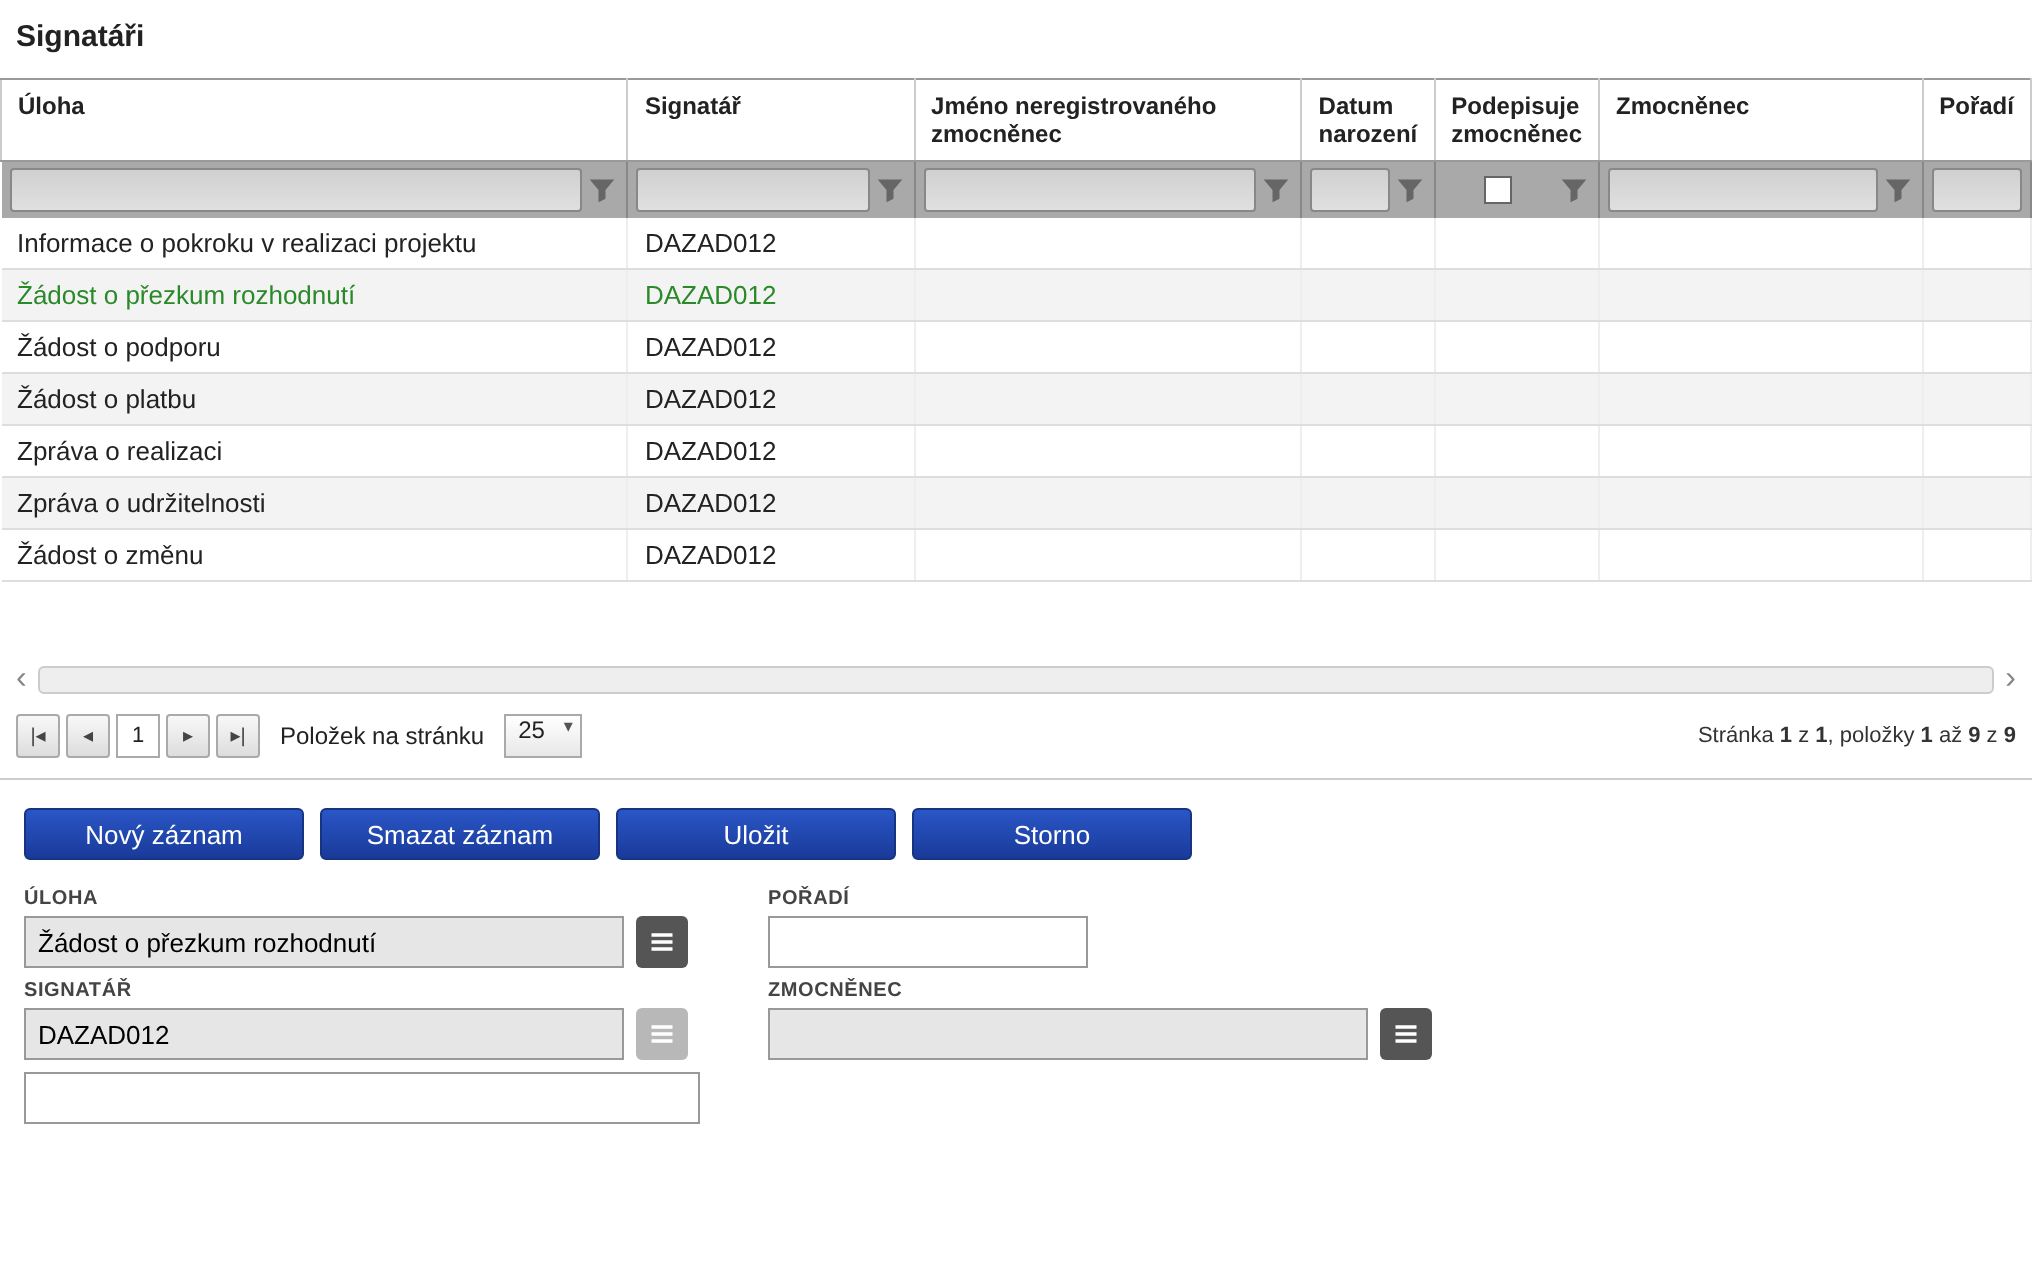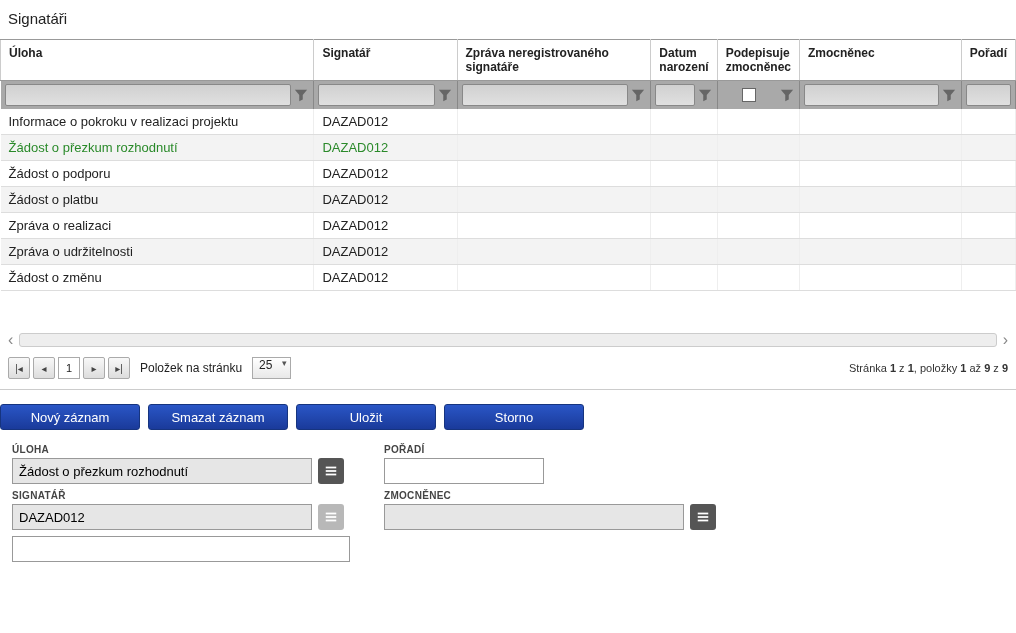--- a/index.html
+++ b/index.html
@@ -1,18 +1,18 @@
 <!DOCTYPE html>
 <html><head>
 <meta charset="utf-8">
 <style>
 * { box-sizing: border-box; margin: 0; padding: 0; }
 body { font-family: Arial, sans-serif; font-size: 12px; color: #222; background: #fff; }
 .container { width: 1016px; }
-.panel-title { font-weight: normal; font-size: 15px; padding: 10px 8px 12px 8px; font-family: "Arial Narrow", Arial, sans-serif; }
+.panel-title { font-weight: bold; font-size: 15px; padding: 10px 8px 12px 8px; font-family: "Arial Narrow", Arial, sans-serif; }
 
 
 .grid { width: 100%; border-collapse: collapse; }
 .grid th { background: #fff; border: 1px solid #ccc; border-top: 1px solid #999; border-bottom: 1px solid #999; text-align: left; padding: 6px 8px; font-size: 12px; font-family: "Arial Narrow", Arial, sans-serif; font-weight: bold; vertical-align: top; height: 40px; }
 .grid .filter-row td { background: #a9a9a9; padding: 3px 4px; border-right: 1px solid #888; }
 .filter-cell { display: flex; align-items: center; gap: 2px; }
 .filter-input { flex: 1; height: 22px; background: linear-gradient(#d0d0d0,#e0e0e0); border: 1px solid #888; border-radius: 2px; }
 .filter-icon { width: 16px; height: 16px; display: flex; align-items: center; justify-content: center; color: #555; }
 .filter-checkbox { width: 14px; height: 14px; background: #fff; border: 1px solid #666; margin: 0 auto; }
 .grid td.cell { border-bottom: 1px solid #ddd; border-right: 1px solid #eee; padding: 5px 8px; font-size: 13px; font-family: "Arial Narrow", Arial, sans-serif; height: 25px; }
@@ -37,21 +37,21 @@
 .pager-row { display: flex; align-items: center; padding: 4px 8px 10px 8px; gap: 10px; border-bottom: 1px solid #ccc; }
 .pager-btns { display: flex; gap: 3px; align-items: center; }
 .pager-btn { width: 22px; height: 22px; border: 1px solid #aaa; background: linear-gradient(#f8f8f8,#ddd); border-radius: 2px; display: flex; align-items: center; justify-content: center; font-size: 10px; color: #444; cursor: pointer; }
 .pager-current { width: 22px; height: 22px; border: 1px solid #aaa; background: #fff; text-align: center; line-height: 20px; font-size: 11px; }
 .page-size-label { font-size: 12px; font-family: "Arial Narrow", Arial, sans-serif; }
 .page-size { height: 22px; border: 1px solid #aaa; background: linear-gradient(#fff,#e8e8e8); padding: 0 18px 0 6px; position: relative; display: inline-flex; align-items: flex-start; font-size: 12px; }
 .page-size::after { content: "\25BE"; position: absolute; right: 4px; font-size: 9px; color: #555; }
 .pager-info { margin-left: auto; font-size: 11px; font-family: "Arial Narrow", Arial, sans-serif; color: #333; }
 
 
-.actions { display: flex; gap: 8px; padding: 14px 12px 10px 0; }
+.actions { display: flex; gap: 8px; padding: 14px 12px 10px 12px; }
 .btn { width: 140px; height: 26px; background: linear-gradient(#2a56c6,#1a3a9a); color: #fff; font-size: 13px; font-family: "Arial Narrow", Arial, sans-serif; border: 1px solid #16347f; border-radius: 3px; display: flex; align-items: center; justify-content: center; cursor: pointer; }
 
 
 .form { padding: 4px 12px 20px 12px; }
 .form-row { display: flex; gap: 40px; margin-bottom: 6px; align-items: flex-end; }
 .form-group { display: flex; flex-direction: column; gap: 3px; }
 .form-label { font-size: 10px; font-weight: bold; color: #444; letter-spacing: 0.3px; }
 .form-input-wrap { display: flex; gap: 6px; align-items: center; }
 .form-input { height: 26px; border: 1px solid #999; padding: 0 6px; font-size: 13px; font-family: "Arial Narrow", Arial, sans-serif; background: #fff; }
 .form-input.readonly { background: #e6e6e6; }
@@ -68,21 +68,21 @@
 <body>
 
 <div class="container">
   <div class="panel-title">Signatáři</div>
 
   <table class="grid">
     <thead>
       <tr>
         <th class="col-uloha">Úloha</th>
         <th class="col-signatar">Signatář</th>
-        <th class="col-jmeno">Zpráva neregistrovaného signatáře</th>
+        <th class="col-jmeno">Jméno neregistrovaného zmocněnec</th>
         <th class="col-datum">Datum narození</th>
         <th class="col-podep">Podepisuje zmocněnec</th>
         <th class="col-zmoc">Zmocněnec</th>
         <th class="col-poradi">Pořadí</th>
       </tr>
       <tr class="filter-row">
         <td>
             <div class="filter-cell">
               <div class="filter-input"></div>
               <div class="filter-icon">

